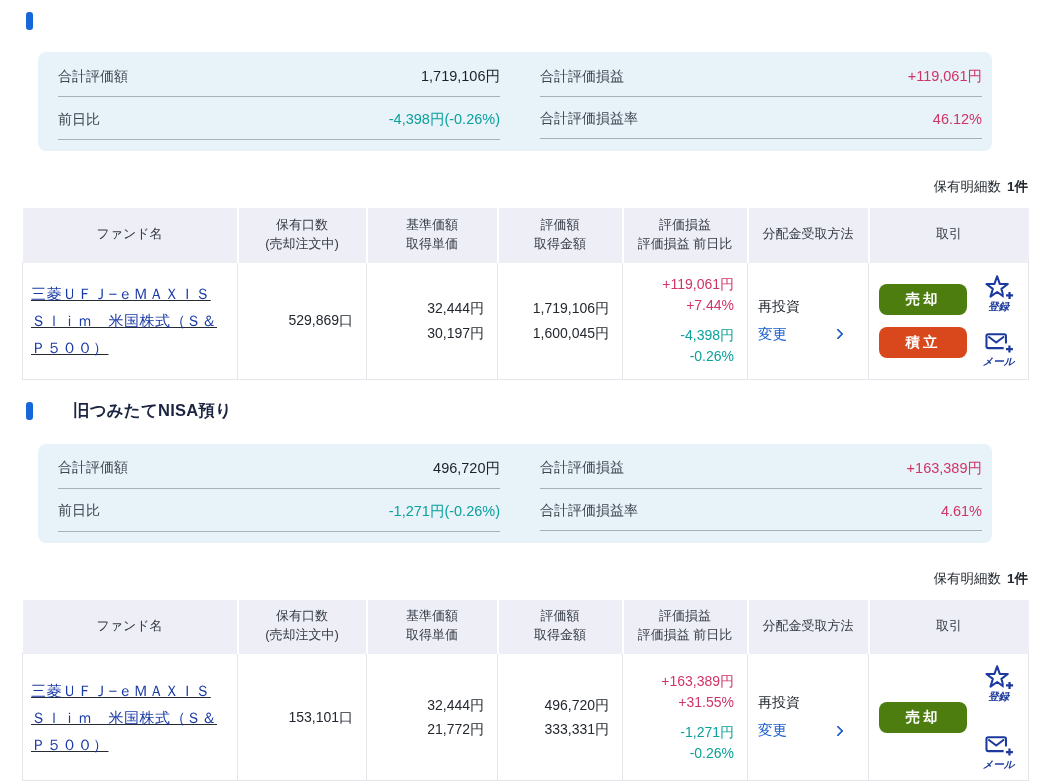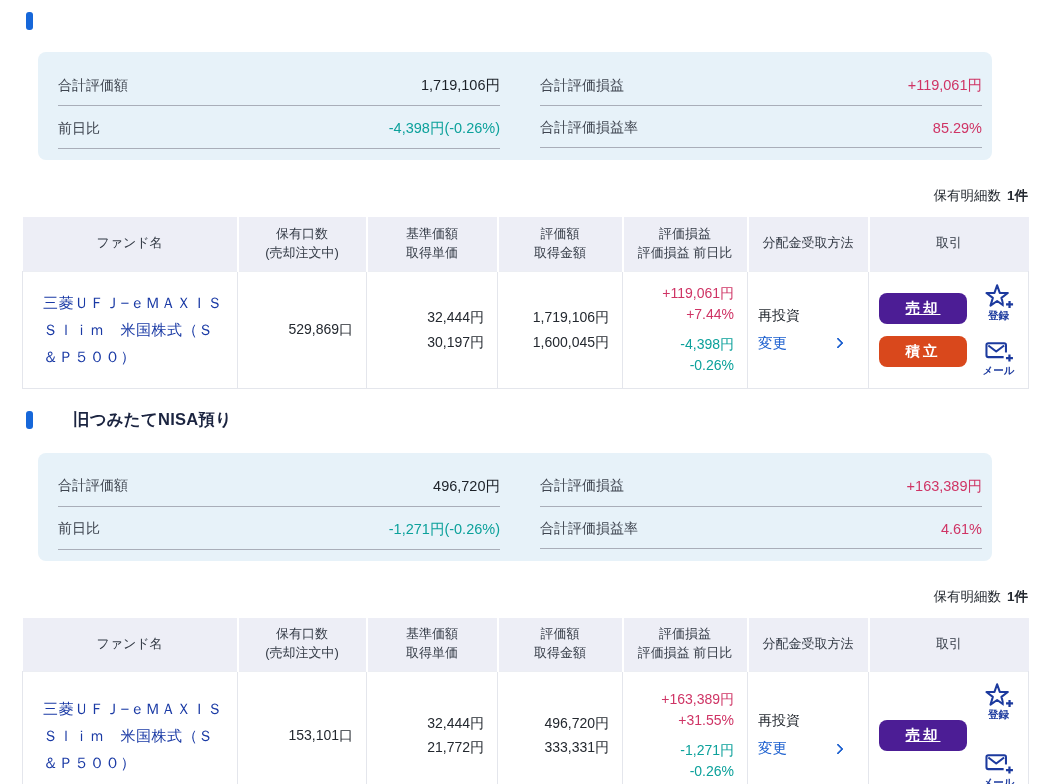--- a/index.html
+++ b/index.html
@@ -14,21 +14,21 @@
   
   .sec-title { display:flex; align-items:center; gap:9px; margin:0 0 0 4px; }
   .sec-title .marker { width:7px; height:18px; background:#1667d9; border-radius:3px; }
   .sec-title h2 { font-size:16.5px; font-weight:bold; color:#1b2440; letter-spacing:.2px; }
   .mt1 { margin-top:2px; }
   .mt2 { margin-top:20px;gap:40px; }
 
   
   .summary {
     margin:22px 36px 0 16px; background:#e7f2f9; border-radius:8px;
-    padding:11px 10px 11px 20px; display:flex; gap:40px;
+    padding:2px 10px 11px 20px; display:flex; gap:40px;
   }
   .sum-col { flex:1; min-width:0; }
   .sum-row {
     display:flex; justify-content:space-between; align-items:center;
     padding:13px 0 10px; border-bottom:1px solid #a9aeb9;
   }
   .sum-row .lbl { font-size:14px; color:#3f4550; }
   .sum-row .val { font-size:14.5px; color:#1c2128; }
   .pos { color:#cf3465 !important; }
   .neg { color:#0ca19b !important; }
@@ -44,44 +44,44 @@
     height:54px; vertical-align:middle; text-align:center; line-height:1.45;
     border-left:2px solid #ffffff; padding:4px 2px;
   }
   thead th:first-child { border-left:none; }
   tbody td {
     height:117px; vertical-align:middle; font-size:14px;
     border:1px solid #e4e6ec; border-top:1px solid #eceef3;
     padding:10px 10px;
   }
   tbody tr { border-bottom:1px solid #dde0e8; }
-  td.fund { text-align:left; padding-left:20px; }
+  td.fund { text-align:left; padding-left:8px;text-decoration:underline; }
   td.fund a { color:#1a3aa5; text-decoration:none; font-size:15px; line-height:1.8; letter-spacing:.5px; cursor:pointer; }
   td.num { text-align:right; padding-right:13px; line-height:1.75; color:#23282f; }
   td.pl { text-align:right; padding-right:13px; line-height:1.5; }
   td.pl .grp { display:block; }
   td.pl .gap { display:block; height:9px; }
   td.center { text-align:left; }
   .dividend-method { display:block; margin-bottom:9px; color:#23282f; }
   .change-link { display:inline-flex; align-items:center; color:#1b5fcf; font-size:14.5px; cursor:pointer; text-decoration:none;gap:40px; }
   .chev { width:8px; height:8px; border-top:2.4px solid #1b5fcf; border-right:2.4px solid #1b5fcf;
           transform:rotate(45deg); margin-left:7px; display:inline-block; border-radius:1px; }
 
   
   .trade-wrap { display:flex; align-items:center; justify-content:center; gap:12px; }
   .trade-buttons { display:flex; flex-direction:column; gap:12px; align-items:center; }
   .btn {
     width:88px; height:31px; border:none; border-radius:8px; color:#fff;
     font-size:14.5px; font-weight:bold; letter-spacing:3px;
     display:flex; align-items:center; justify-content:center; cursor:pointer;
     font-family:inherit;
   }
-  .btn-sell { background:#4c1d95;text-decoration:underline; }
+  .btn-sell { background:#4d7c0f; }
   .btn-tsumitate { background:#d9481c; }
-  .trade-icons { display:flex; flex-direction:column; align-items:center; gap:17px; width:46px; }
+  .trade-icons { display:flex; flex-direction:column; align-items:center; gap:17px; width:46px;font-style:italic; }
   .trade-icons.spread { gap:30px; }
   .icon-item { display:flex; flex-direction:column; align-items:center; gap:0px; cursor:pointer; }
   .icon-item .icon-lbl { font-size:10.5px; font-weight:bold; color:#1c3a9e; line-height:1.1; }
   .icon-item svg { display:block; }
 </style>
 </head>
 <body>
 
 <div class="container">
 
@@ -101,21 +101,21 @@
           <span class="val neg">-4,398円(-0.26%)</span>
         </div>
       </div>
       <div class="sum-col">
         <div class="sum-row">
           <span class="lbl">合計評価損益</span>
           <span class="val pos">+119,061円</span>
         </div>
         <div class="sum-row">
           <span class="lbl">合計評価損益率</span>
-          <span class="val pos">85.29%</span>
+          <span class="val pos">46.12%</span>
         </div>
       </div>
     </div>
 
     <div class="holdings">
       <span>保有明細数</span><span class="cnt">1件</span>
     </div>
 
     <table>
       <colgroup>

